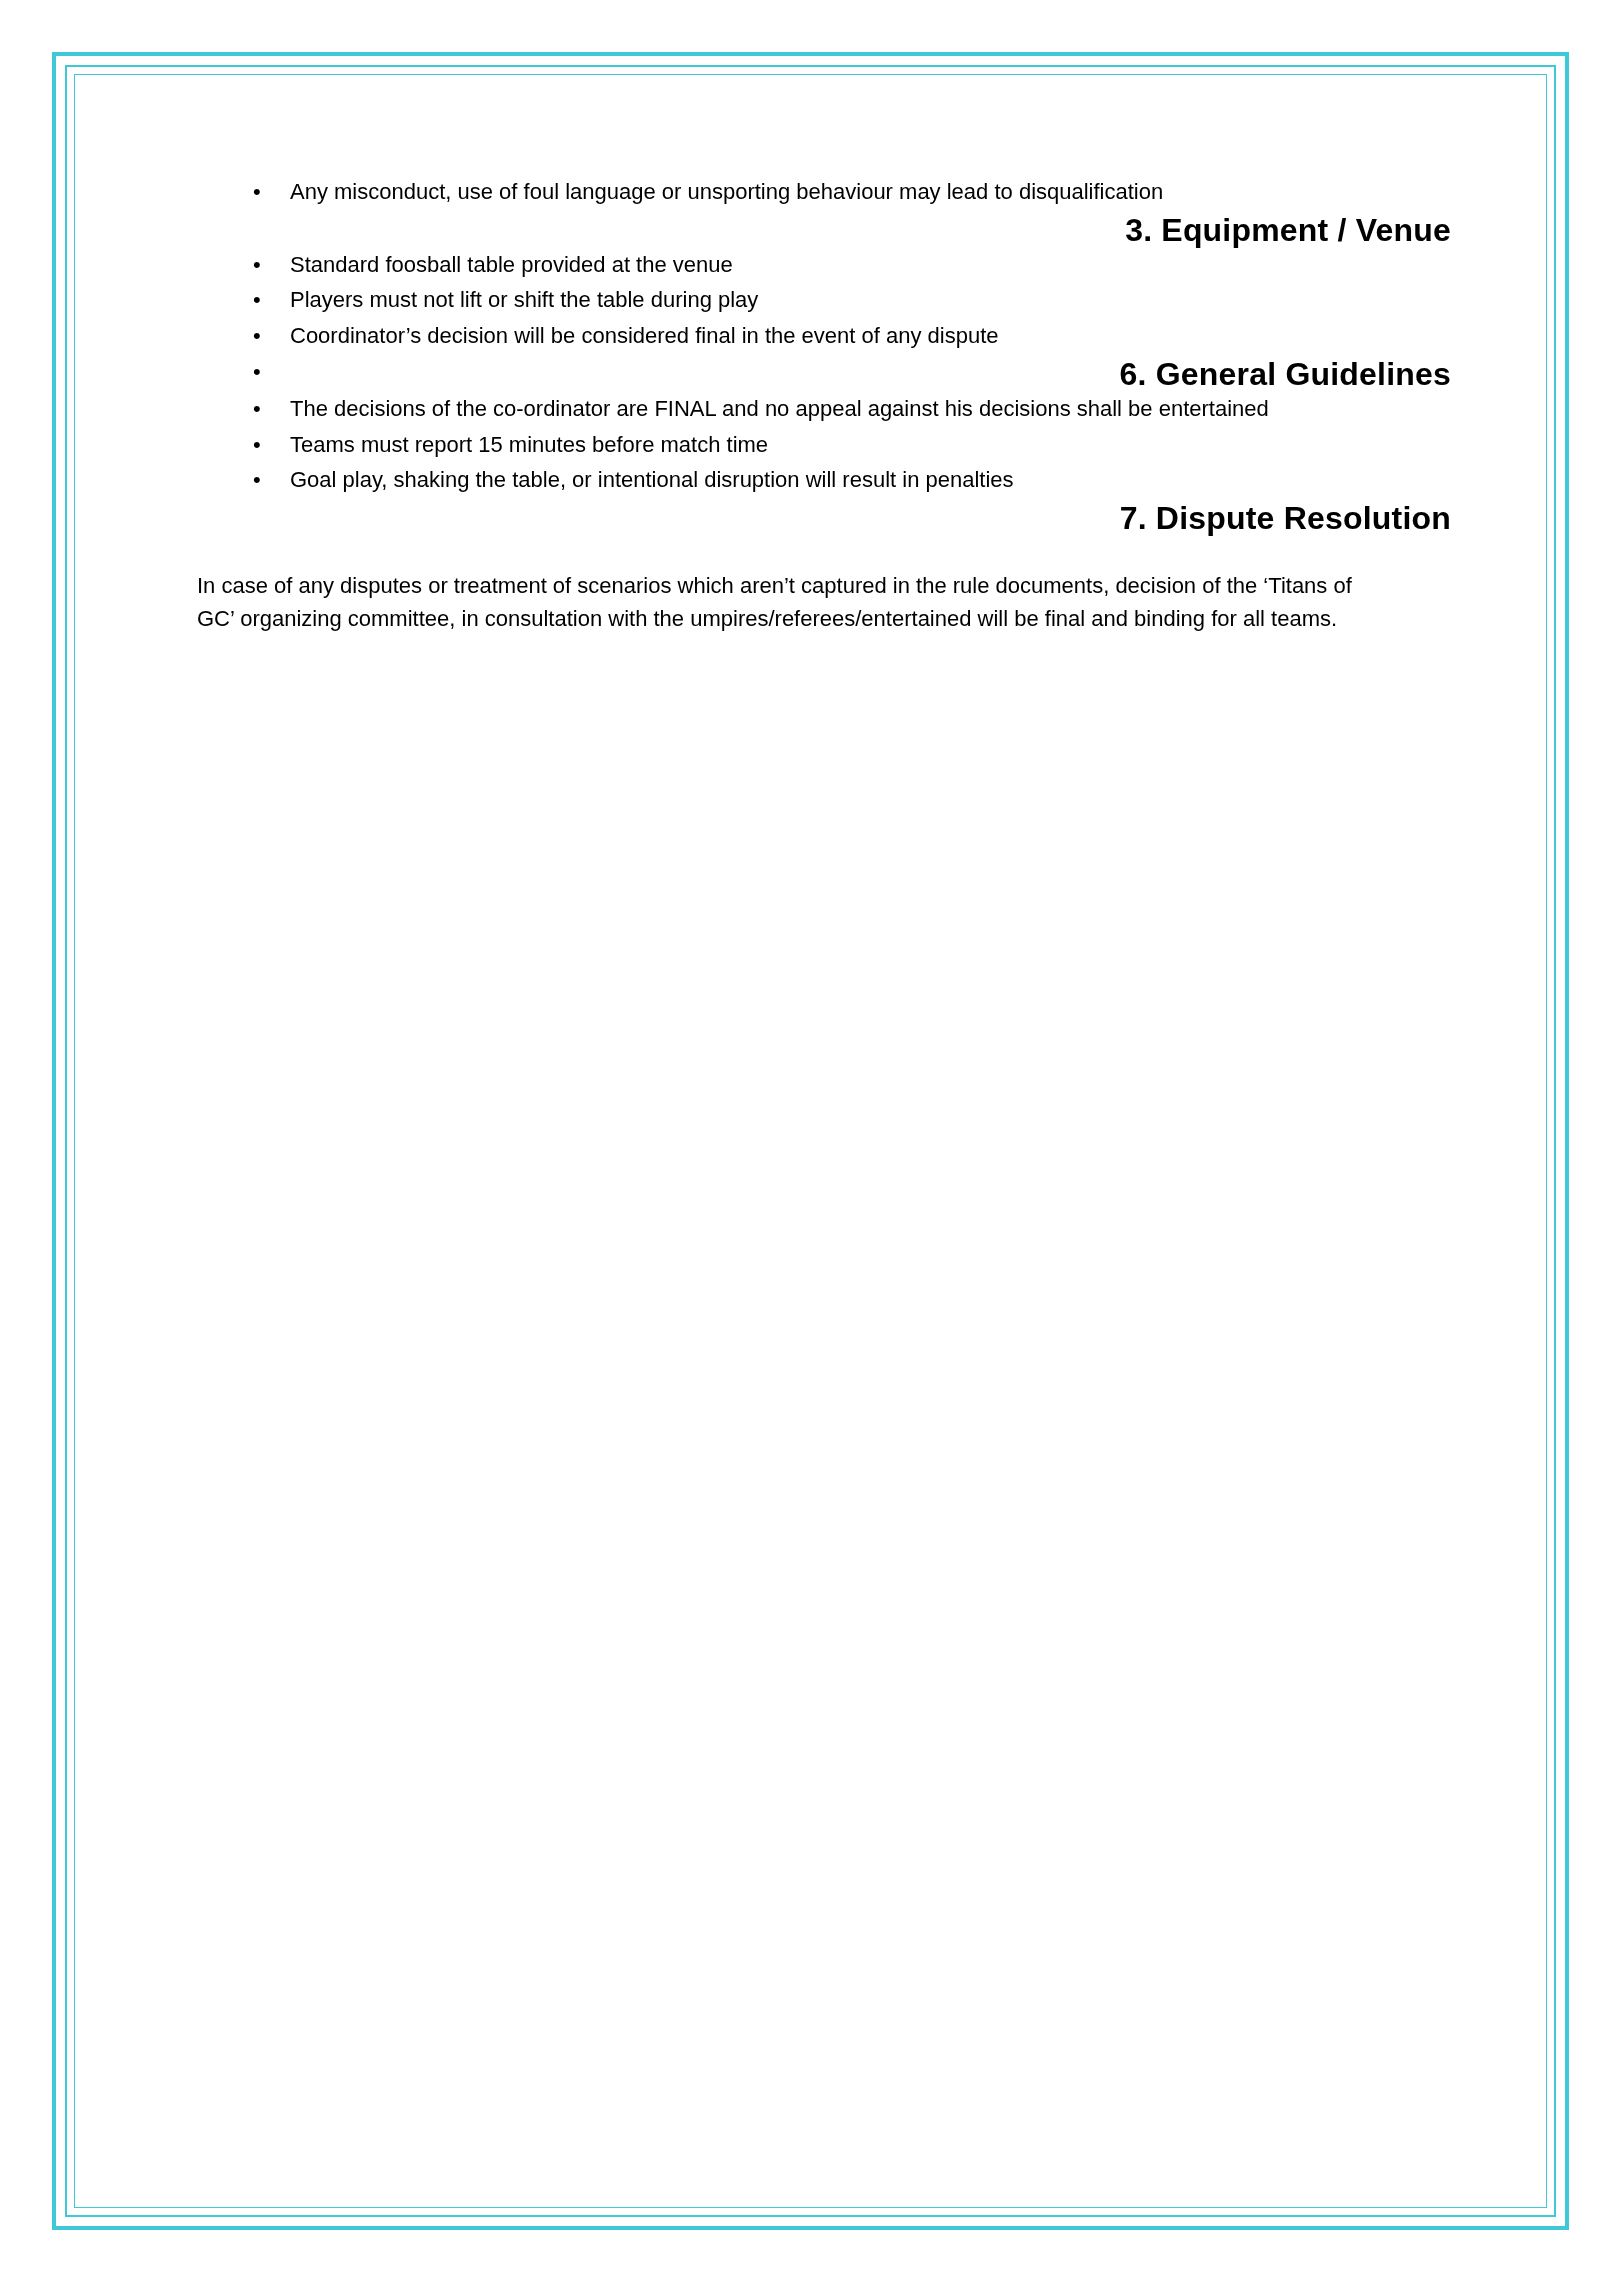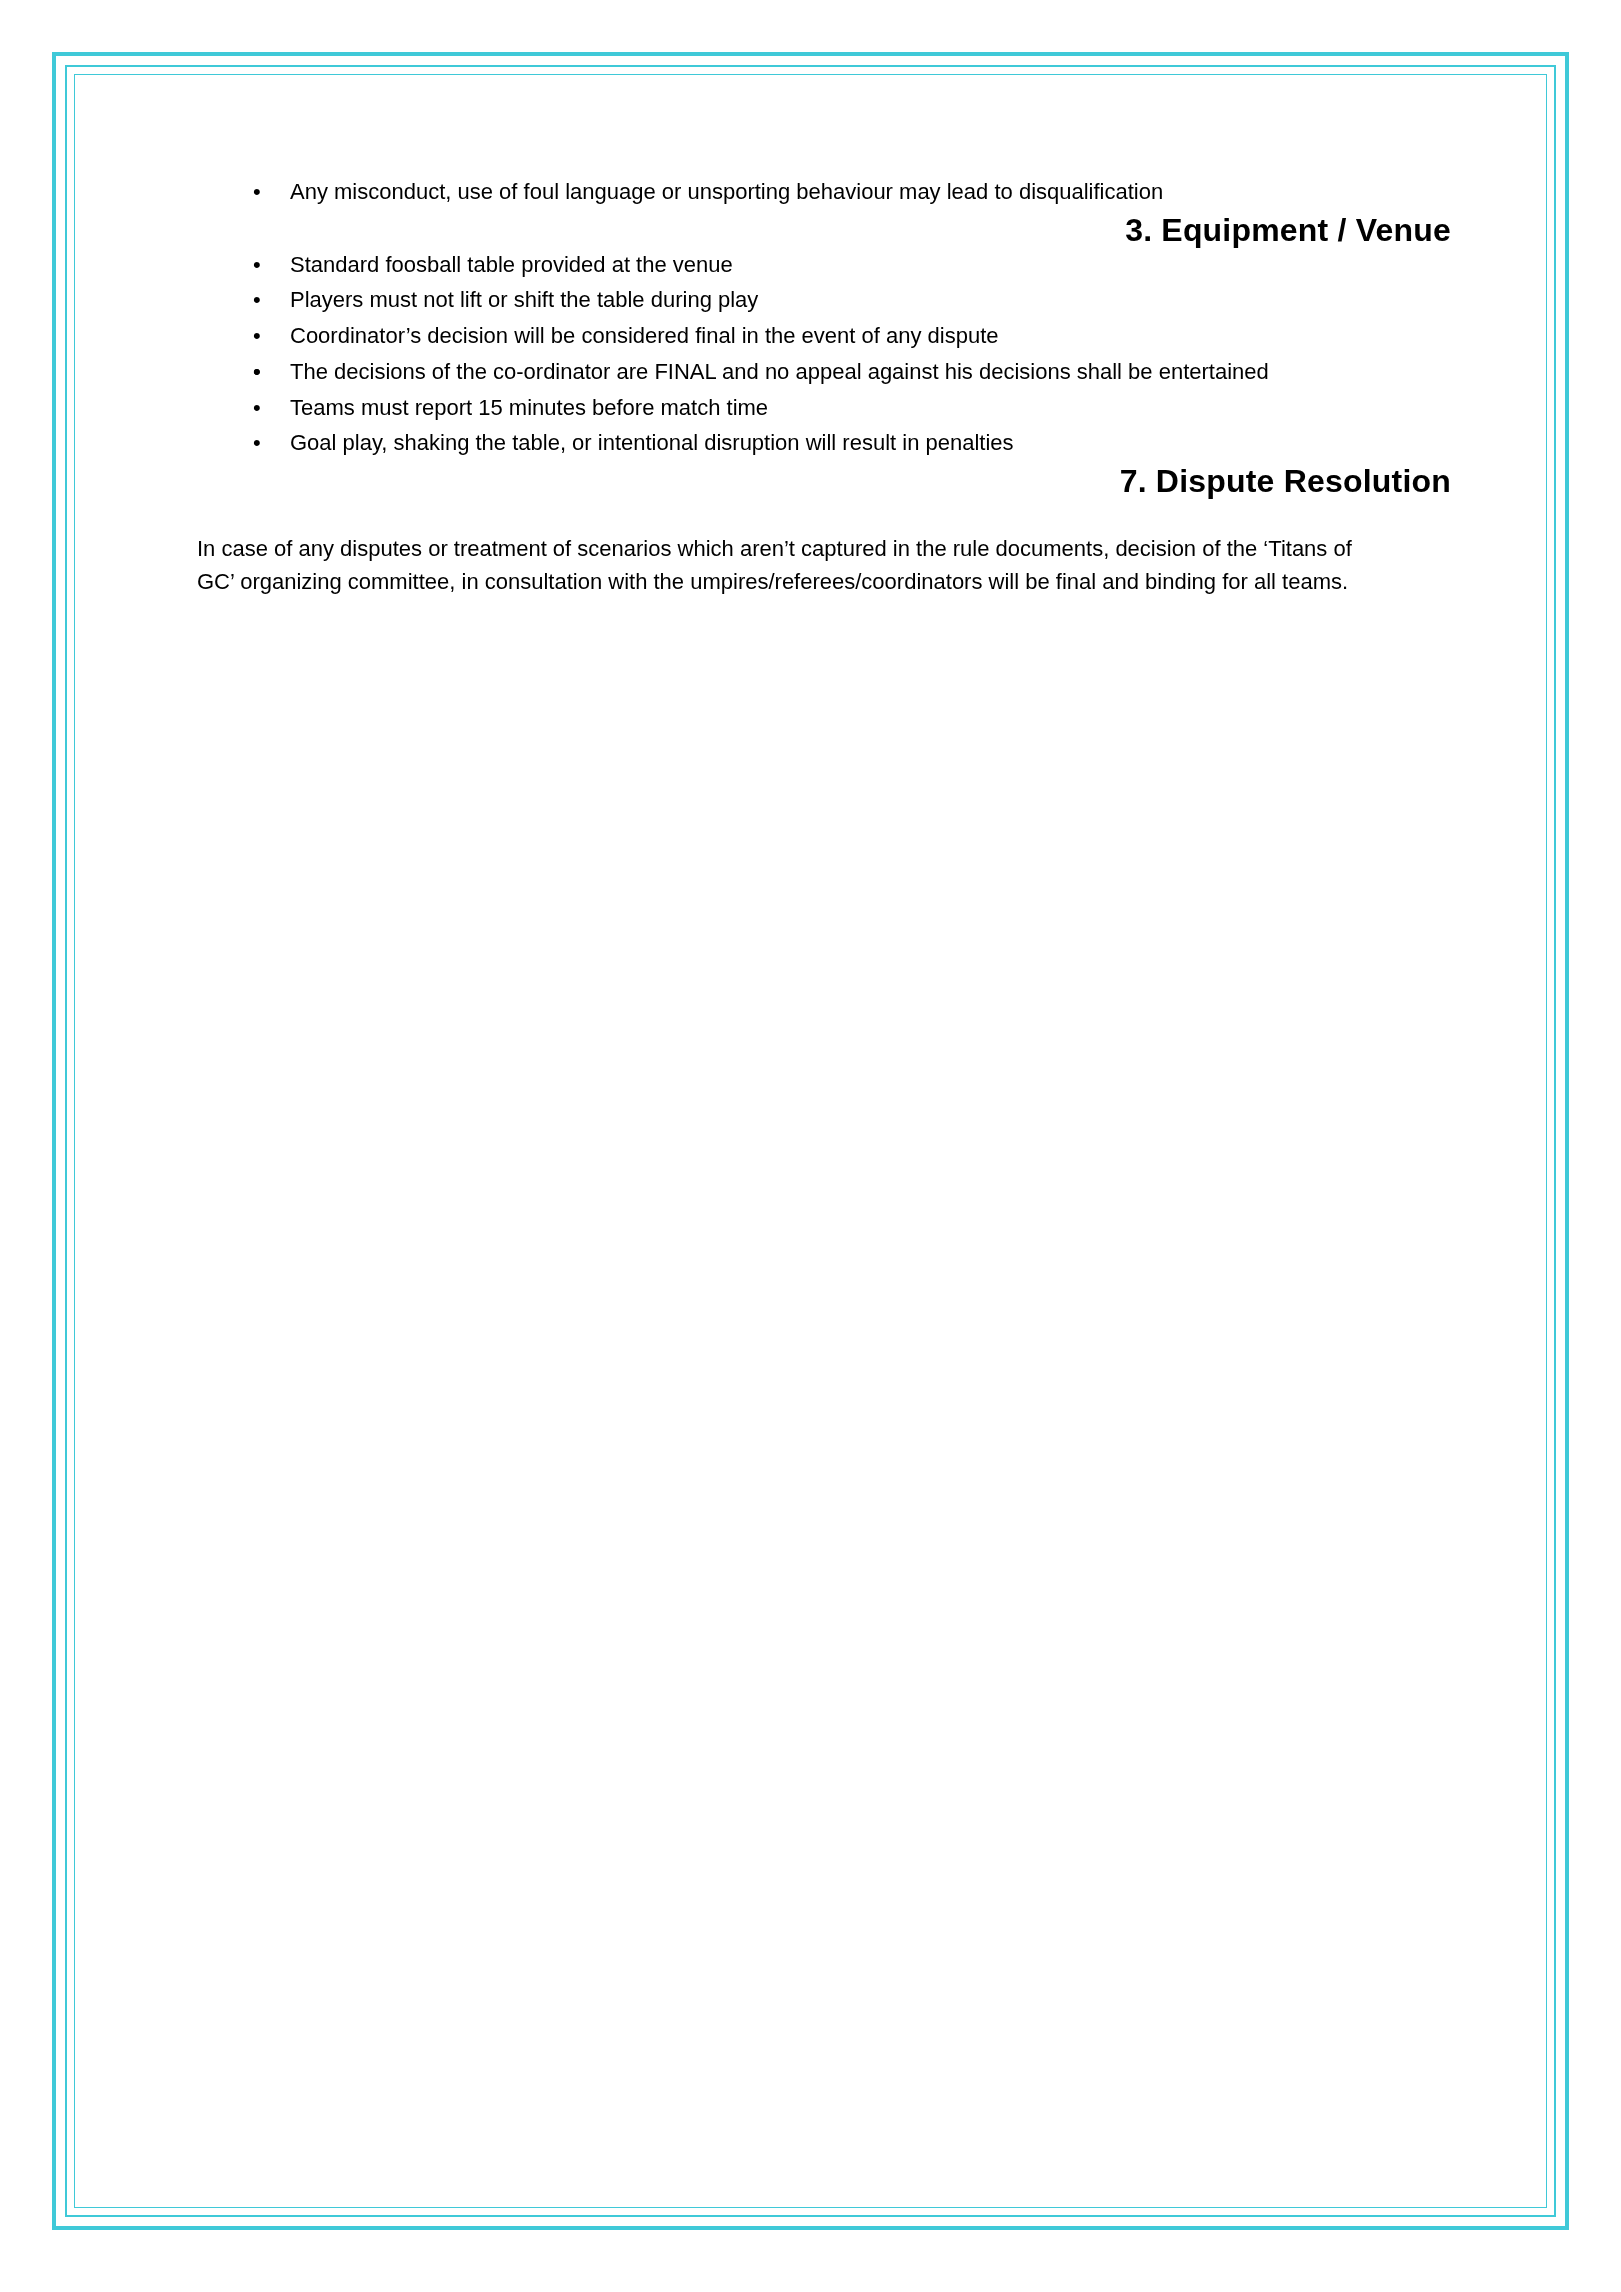--- a/index.html
+++ b/index.html
@@ -141,33 +141,34 @@
         <span>Coordinator’s decision will be considered final in the event of any dispute</span>
       </li>
     </ul>
 
     <ul class="bullets list-after-heading">
       <li>
         <span class="dot">•</span>
       </li>
     </ul>
 
+    <h2 class="heading sec-general">6. General Guidelines</h2>
     <ul class="bullets list-after-heading">
       <li>
         <span class="dot">•</span>
         <span>The decisions of the co-ordinator are FINAL and no appeal against his decisions shall be entertained</span>
       </li>
       <li>
         <span class="dot">•</span>
         <span>Teams must report 15 minutes before match time</span>
       </li>
       <li>
         <span class="dot">•</span>
         <span>Goal play, shaking the table, or intentional disruption will result in penalties</span>
       </li>
     </ul>
 
     <h2 class="heading sec-dispute">7. Dispute Resolution</h2>
-    <p class="para">In case of any disputes or treatment of scenarios which aren’t captured in the rule documents, decision of the ‘Titans of GC’ organizing committee, in consultation with the umpires/referees/coordinators will be final and binding for all teams.</p>
+    <p class="para">In case of any disputes or treatment of scenarios which aren’t captured in the rule documents, decision of the ‘Titans of GC’ organizing committee, in consultation with the umpires/referees/entertained will be final and binding for all teams.</p>
 
   </div>
 </div>
 
 
 </body></html>

